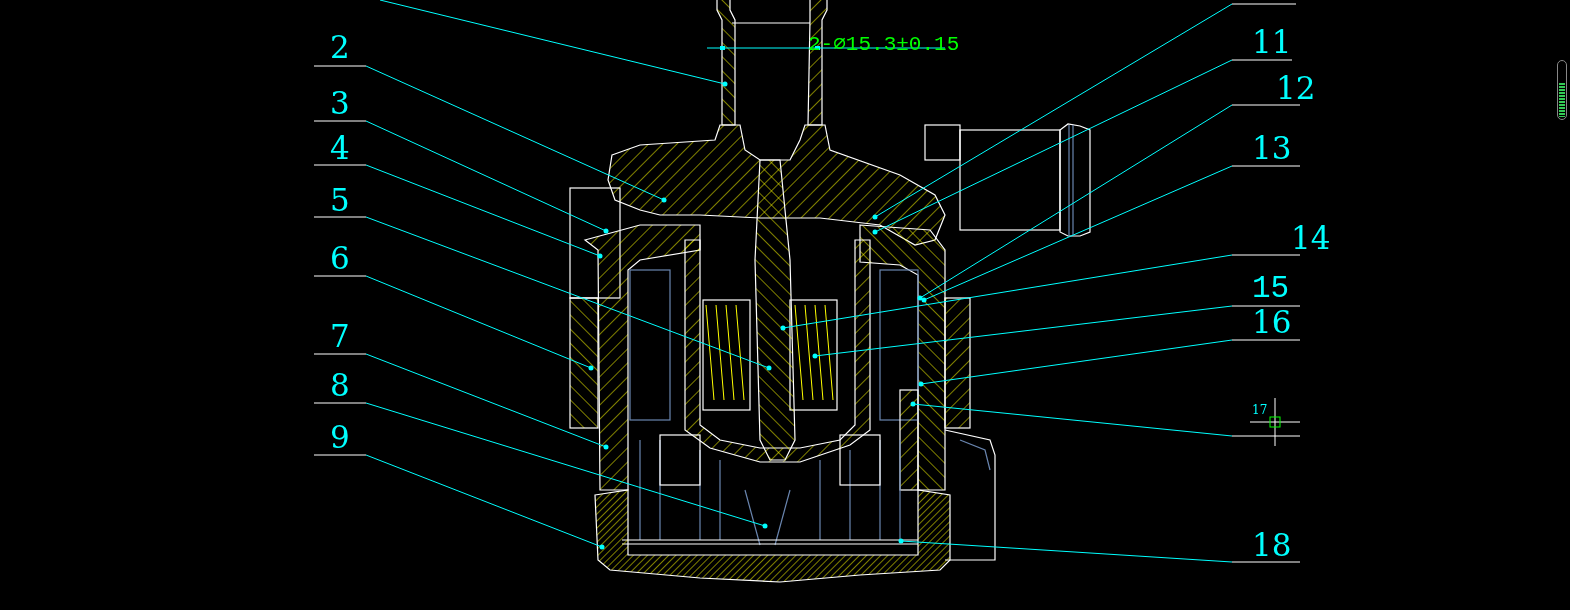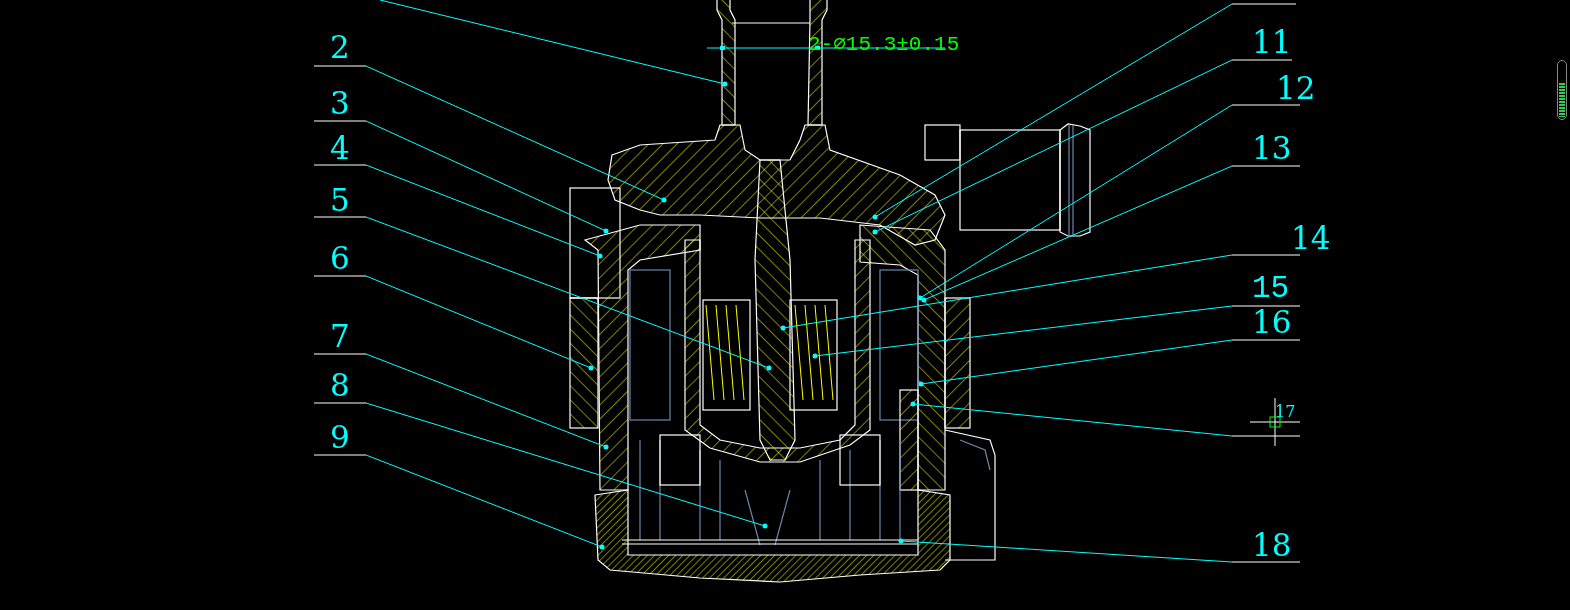--- a/index.html
+++ b/index.html
@@ -169,21 +169,21 @@
     <span class="lbl" style="left: 330px; top: 243px;">6</span>
     <span class="lbl" style="left: 330px; top: 321px;">7</span>
     <span class="lbl" style="left: 330px; top: 370px;">8</span>
     <span class="lbl" style="left: 330px; top: 422px;">9</span>
     <span class="lbl" style="left: 1252px; top: 27px; text-align: right;">11</span>
     <span class="lbl" style="left: 1252px; top: 73px; margin-left: 24px;">12</span>
     <span class="lbl" style="left: 1252px; top: 133px; text-align: center;">13</span>
     <span class="lbl" style="left: 1291px; top: 223px;">14</span>
     <span class="lbl" style="left: 1252px; top: 273px; font-family: Liberation Mono, monospace;">15</span>
     <span class="lbl" style="left: 1252px; top: 307px;">16</span>
-    <span class="lbl" style="left: 1252px; top: 404px; font-size: 16px; margin-left: 23px;">17</span>
+    <span class="lbl" style="left: 1252px; top: 404px; font-size: 12px;">17</span>
     <span class="lbl" style="left: 1252px; top: 530px; text-align: center;">18</span>
   </div>
 
 <div class="dim" style="left:808px;top:25px;">2-⌀15.3±0.15</div>
 
 <div id="scroll">
     <div class="fill"></div>
   </div>
 
 </body></html>

